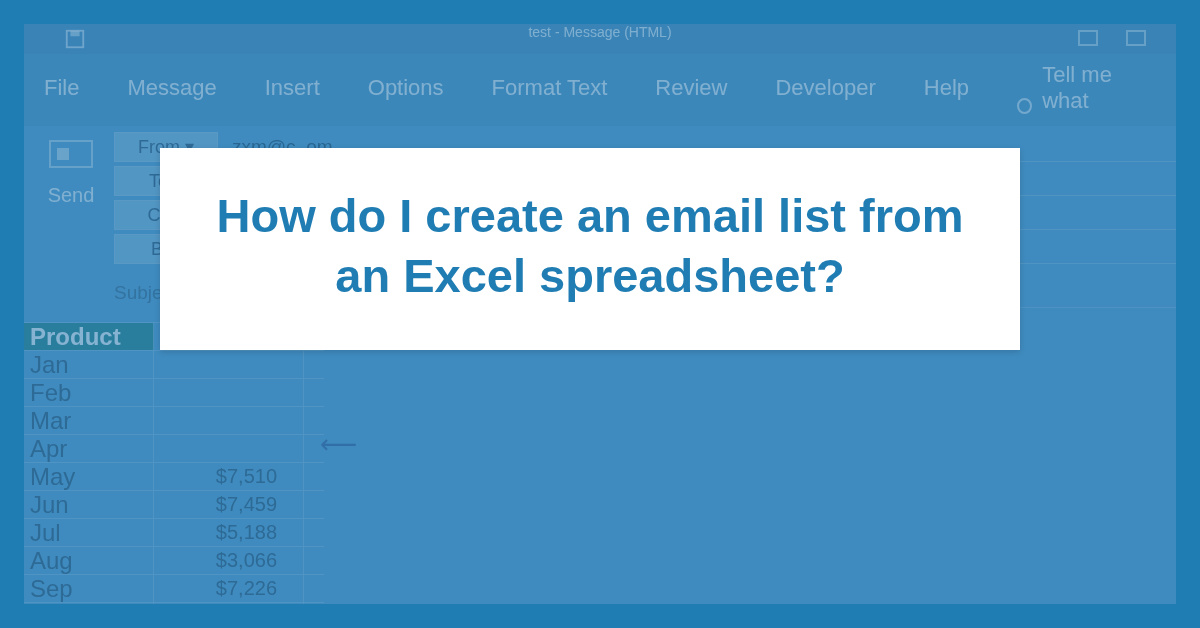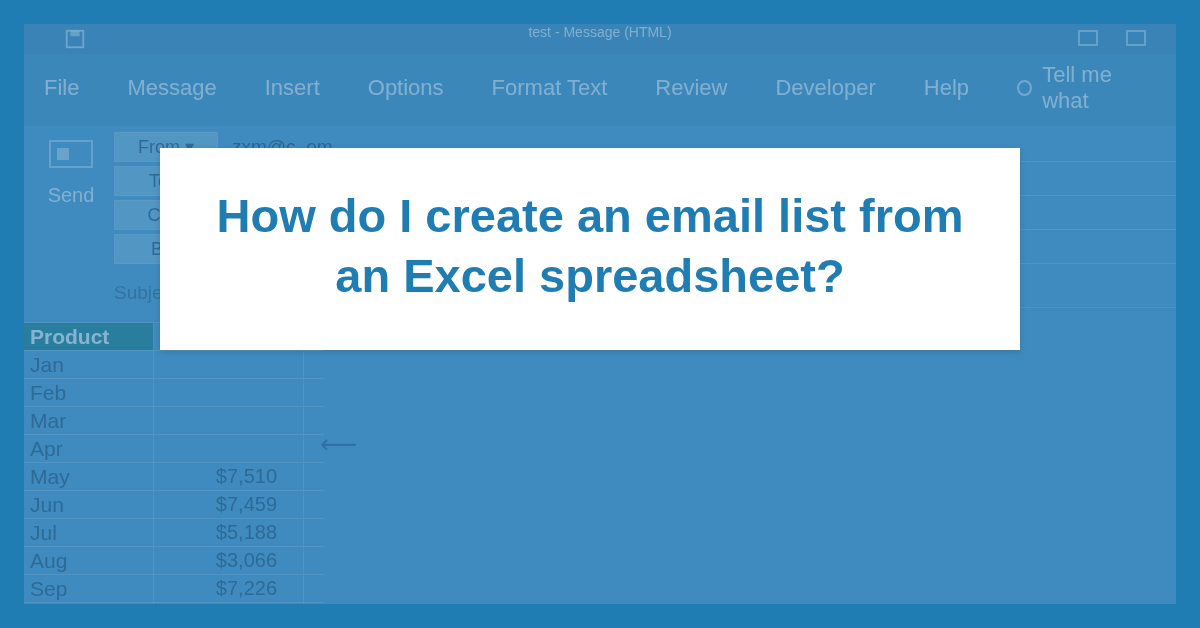--- a/index.html
+++ b/index.html
@@ -44,21 +44,21 @@
   .ribbon {
     display: flex;
     align-items: center;
     gap: 48px;
     padding: 8px 20px 12px 20px;
     font-size: 22px;
     color: rgba(255,255,255,0.92);
     background: rgba(62,123,170,0.2);
   }
   .ribbon .tab { white-space: nowrap; text-align: center; }
-  .ribbon .tell { margin-left: auto; display: flex; align-items: center; gap: 10px; }
+  .ribbon .tell { margin-left: auto; display: flex; align-items: flex-end; gap: 10px; }
   .bulb { width: 16px; height: 16px; border: 2px solid rgba(255,255,255,0.75); border-radius: 50%; display:inline-block; }
 
   .compose {
     display: flex;
     padding: 6px 0 4px 4px;
   }
   .sendcol {
     width: 86px;
     display: flex; flex-direction: column; align-items: center; gap: 16px;
     color: rgba(255,255,255,0.9);
@@ -89,21 +89,21 @@
 
   .sheet {
     margin-top: 14px;
     width: 300px;
   }
   .srow { display: flex; height: 28px; border-top: 1px solid rgba(150,195,225,0.7); }
   .srow:last-child { border-bottom: 1px solid rgba(150,195,225,0.7); }
   .c1 {
     width: 130px; padding-left: 6px;
     color: rgba(50,80,105,0.85);
-    font-size: 21px; display:flex; align-items:center;
+    font-size: 24px; display:flex; align-items:center;
     border-right: 1px solid rgba(150,195,225,0.7);
   }
   .c2 {
     width: 150px; text-align: right; padding-right: 26px;
     color: rgba(50,80,105,0.85);
     font-size: 20px; display:flex; align-items:center; justify-content:flex-end;
     border-right: 1px solid rgba(150,195,225,0.7);
   }
   .hdr .c1 { background: rgba(39,130,125,0.85); color: #fff; font-weight: 600; }
   .arrow {

